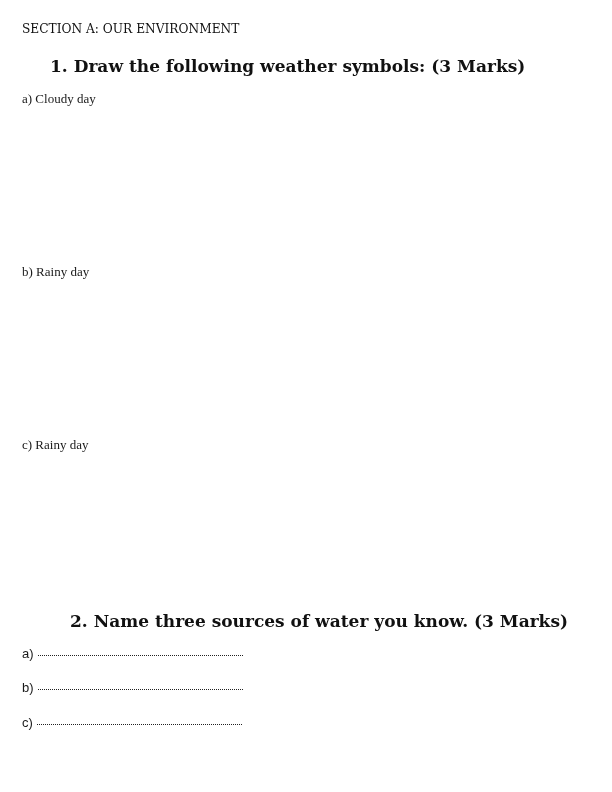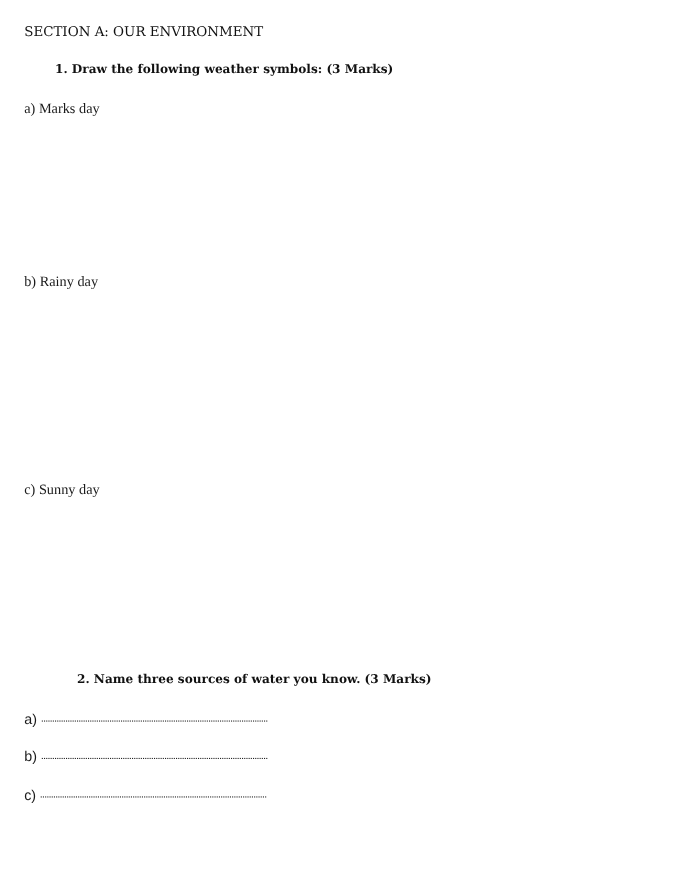--- a/index.html
+++ b/index.html
@@ -17,32 +17,32 @@
     }
     .abs { position: absolute; white-space: nowrap; }
     .section-title {
       left: 22px; top: 22px;
       font-weight: normal;
       font-size: 12.2px;
       letter-spacing: 0px;
     }
     .question {
       font-weight: bold;
-      font-size: 11px;
+      font-size: 17px;
     }
     .q1 { left: 50px; top: 56px; }
     .q2 { left: 50px; top: 611px; margin-left: 20px; }
     .item {
       left: 22px;
       font-size: 13px;
       font-family: "Liberation Serif", "DejaVu Serif", serif;
       color: #1a1a1a;
     }
     .item-a { top: 91px; }
-    .item-b { top: 248px; font-family: Liberation Serif, serif; }
+    .item-b { top: 264px; font-family: Liberation Serif, serif; }
     .item-c { top: 437px; }
     .answer {
       left: 22px;
       font-size: 13px;
       font-family: "Liberation Sans", "DejaVu Sans", sans-serif;
       color: #1a1a1a;
       display: flex;
       align-items: baseline;
     }
     .answer .prefix { margin-right: 4px; }
@@ -66,27 +66,27 @@
     .draw-b { top: 285px; }
     .draw-c { top: 458px; }
   </style>
 </head>
 <body>
 
 <div class="abs section-title">SECTION A: OUR ENVIRONMENT</div>
 
 <div class="abs question q1">1. Draw the following weather symbols: (3 Marks)</div>
 
-<div class="abs item item-a">a) Marks day</div>
+<div class="abs item item-a">a) Cloudy day</div>
 <div class="abs draw-area draw-a"></div>
 
 <div class="abs item item-b">b) Rainy day</div>
 <div class="abs draw-area draw-b"></div>
 
-<div class="abs item item-c">c) Sunny day</div>
+<div class="abs item item-c">c) Rainy day</div>
 <div class="abs draw-area draw-c"></div>
 
 <div class="abs question q2">2. Name three sources of water you know. (3 Marks)</div>
 
 <div class="abs answer ans-a">
   <span class="prefix">a)</span>
   <span class="dots"></span>
 </div>
 <div class="abs answer ans-b">
   <span class="prefix">b)</span>

